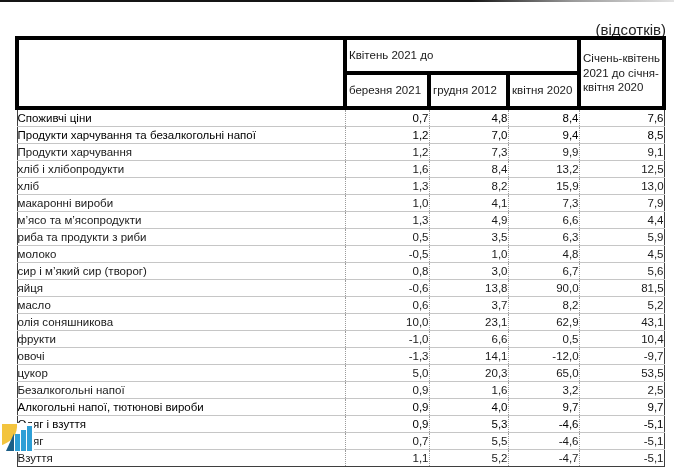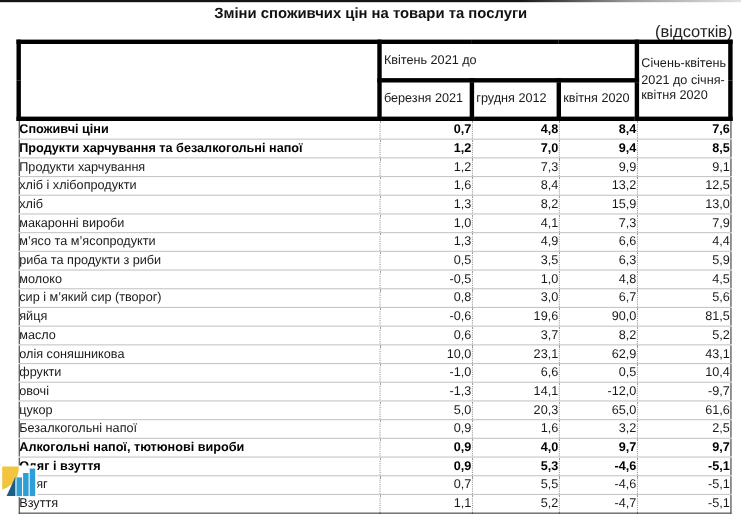--- a/index.html
+++ b/index.html
@@ -30,35 +30,34 @@
   }
   th.group-head { height:31px; }
   th.sub-head { height:31px; }
   th.span-head { height:64px; }
   table.stats tbody td {
     height:16px; padding:0; vertical-align:middle; white-space:nowrap; overflow:hidden;
     border-top:1px solid #c6c6c6;
   }
   td.val { text-align:right; padding-right:10px; border-left:1px dotted #9b9b9b; }
   td.label { text-align:left; }
-  tr.bold td { font-weight:bold; color:#000;margin-top:24px; }
+  tr.bold td { font-weight:normal; color:#000;margin-top:24px; }
   .ind0 { padding-left:3px; }
   .ind1 { padding-left:11px; }
   .ind2 { padding-left:22px; }
   .ind3 { padding-left:34px;margin-left:44px; }
   .logo {
     position:absolute; left:1px; top:423px; width:34px; height:31px;
   }
 </style>
 </head>
 <body>
 
 <div class="page">
   <div class="topbar"></div>
-  <div class="title">Зміни споживчих цін на товари та послуги</div>
   <div class="unit-note">(відсотків)</div>
 
   <table class="stats">
     <colgroup>
       <col style="width:328px">
         <col style="width:84px">
         <col style="width:79px">
         <col style="width:71px">
         <col style="width:85px">
     </colgroup>
@@ -141,21 +140,21 @@
         <tr>
           <td class="label ind3">сир і м’який сир (творог)</td>
           <td class="val">0,8</td>
           <td class="val">3,0</td>
           <td class="val">6,7</td>
           <td class="val">5,6</td>
         </tr>
         <tr>
           <td class="label ind3">яйця</td>
           <td class="val">-0,6</td>
-          <td class="val">19,6</td>
+          <td class="val">13,8</td>
           <td class="val">90,0</td>
           <td class="val">81,5</td>
         </tr>
         <tr>
           <td class="label ind3">масло</td>
           <td class="val">0,6</td>
           <td class="val">3,7</td>
           <td class="val">8,2</td>
           <td class="val">5,2</td>
         </tr>
@@ -178,21 +177,21 @@
           <td class="val">-1,3</td>
           <td class="val">14,1</td>
           <td class="val">-12,0</td>
           <td class="val">-9,7</td>
         </tr>
         <tr>
           <td class="label ind3">цукор</td>
           <td class="val">5,0</td>
           <td class="val">20,3</td>
           <td class="val">65,0</td>
-          <td class="val">61,6</td>
+          <td class="val">53,5</td>
         </tr>
         <tr>
           <td class="label ind2">Безалкогольні напої</td>
           <td class="val">0,9</td>
           <td class="val">1,6</td>
           <td class="val">3,2</td>
           <td class="val">2,5</td>
         </tr>
         <tr class="bold">
           <td class="label ind1">Алкогольні напої, тютюнові вироби</td>

